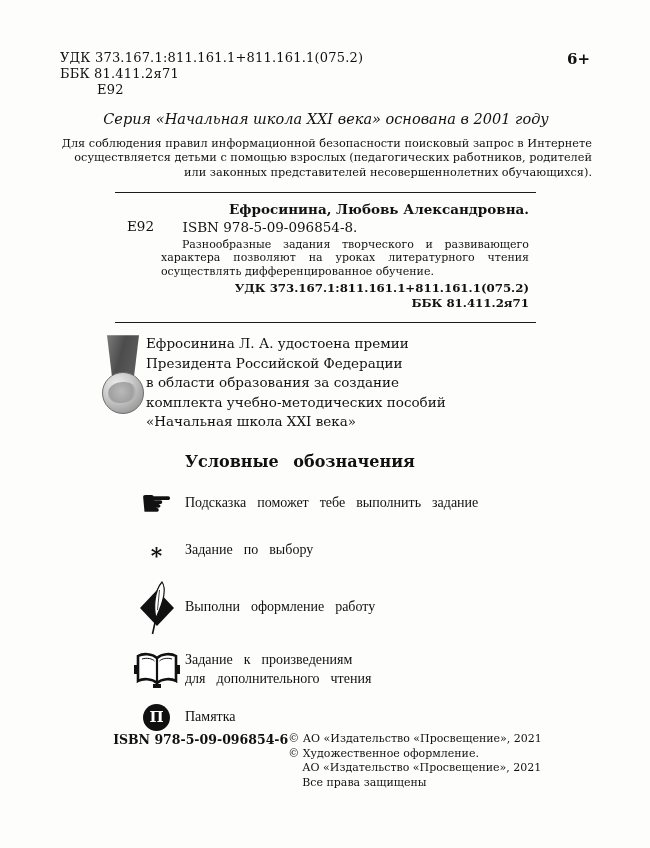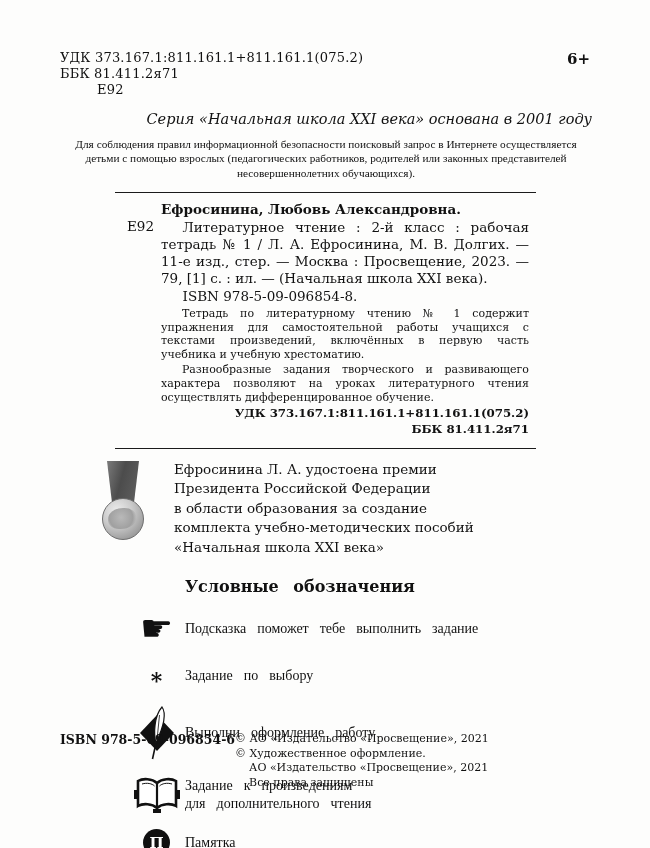--- a/index.html
+++ b/index.html
@@ -13,58 +13,58 @@
     padding:50px 58px 0 60px;
     overflow:hidden;
     margin:0 auto;
   }
   
   .head-row{display:flex;justify-content:space-between;align-items:flex-start;}
   .udk-block{font-size:13px;line-height:1.22;letter-spacing:.2px;}
   .udk-block .code-line{padding-left:37px;}
   .age-badge{font-size:15px;font-weight:bold;padding-right:2px;}
   
-  .series-line{margin-top:13px;text-align:right;font-style:italic;font-size:14.5px;}
+  .series-line{margin-top:13px;text-align:center;font-style:italic;font-size:14.5px;}
   
-  .safety-note{margin:10px auto 0;text-align:center;font-size:11.3px;line-height:1.32;max-width:545px;font-family:Liberation Serif, serif;}
+  .safety-note{margin:10px auto 0;text-align:right;font-size:11.3px;line-height:1.32;max-width:545px;}
   .rule{border:none;border-top:1.6px solid #1b1b1b;width:421px;margin:11px 0 0 55px;}
   
   .biblio{display:flex;margin:8px 0 0 67px;width:402px;}
   .biblio-code{width:34px;flex:none;font-size:13.5px;padding-top:17px;}
   .biblio-entry{flex:1;font-size:13.5px;line-height:1.28;}
-  .biblio-author{font-weight:bold;}
+  .biblio-author{font-weight:bold;text-align:right;}
   .biblio-desc{margin:0;text-indent:1.6em;text-align:justify;}
   .biblio-isbn{margin:0;text-indent:1.6em;}
   .biblio-ann{margin:2px 0 0;font-size:11px;line-height:1.24;text-indent:1.9em;text-align:justify;}
   .udk-right{margin-top:2px;text-align:right;font-weight:bold;font-size:11.8px;line-height:1.3;}
   
   .award{display:flex;margin:9px 0 0 40px;align-items:flex-start;}
   .medal{width:46px;height:86px;flex:none;margin-top:3px;}
   .medal-ribbon{width:32px;height:40px;margin:0 auto;box-sizing:border-box;
     background:linear-gradient(105deg,#7b7b7b 0%,#4c4c4c 45%,#606060 100%);
     clip-path:polygon(0 0,100% 0,85% 100%,15% 100%);}
   .medal-disc{width:42px;height:42px;border-radius:50%;margin:-3px auto 0;position:relative;
     background:radial-gradient(circle at 35% 30%,#ededed 0%,#cbcbcb 40%,#9b9b9b 78%,#838383 100%);
     border:1px solid #6d6d6d;box-sizing:border-box;overflow:hidden;}
   .medal-disc::after{content:"";position:absolute;left:5px;top:9px;width:29px;height:21px;
     border-radius:55% 45% 60% 40%;
     background:radial-gradient(circle at 45% 45%,#b9b9b9 0%,#a0a0a0 60%,rgba(160,160,160,0) 78%);}
-  .award-text{margin-left:28px;font-size:13.5px;line-height:1.44;padding-top:2px;}
+  .award-text{margin-left:0;font-size:13.5px;line-height:1.44;padding-top:2px;}
   
   .legend-title{margin:20px 0 0 125px;font-size:16px;font-weight:bold;word-spacing:9px;}
   .legend{margin:6px 0 0 68px;}
   .legend-row{display:flex;align-items:center;margin-top:14px;}
   .legend-icon-cell{width:57px;flex:none;display:flex;justify-content:center;align-items:center;}
   .legend-text{font-size:14px;line-height:1.3;word-spacing:7.5px;max-width:412px;font-family:Liberation Serif, serif;}
   .hand-glyph{font-family:"DejaVu Sans",sans-serif;font-size:37px;line-height:1;}
   .asterisk-glyph{font-size:22px;font-weight:bold;line-height:1;padding-top:8px;}
   .memo-circle{width:27px;height:27px;border-radius:50%;background:#101010;color:#fff;
     display:flex;align-items:center;justify-content:center;font-size:15px;font-weight:bold;}
   
-  .footer{position:absolute;left:60px;right:55px;top:732px;display:flex;justify-content:flex-start;}
+  .footer{position:absolute;left:60px;right:55px;top:732px;display:flex;justify-content:center;}
   .footer-isbn{font-weight:bold;font-size:12.5px;}
   .copyright{font-size:11px;line-height:1.33;}
   .copyright .indent{padding-left:14px;}
 </style>
 </head>
 <body>
 
 <div class="page">
 
   <div class="head-row">
@@ -79,23 +79,21 @@
   <div class="series-line">Серия «Начальная школа XXI века» основана в 2001 году</div>
 
   <p class="safety-note">Для соблюдения правил информационной безопасности поисковый запрос в Интернете осуществляется детьми с помощью взрослых (педагогических работников, родителей или законных представителей несовершеннолетних обучающихся).</p>
 
   <hr class="rule">
 
   <div class="biblio">
     <div class="biblio-code">Е92</div>
     <div class="biblio-entry">
       <div class="biblio-author">Ефросинина, Любовь Александровна.</div>
-      <p class="biblio-desc">Литературное чтение : 2-й класс : рабочая тетрадь № 1 / Л. А. Ефросинина, М. В. Долгих. — 11-е изд., стер. — Москва : Просвещение, 2023. — 79, [1] с. : ил. — (Начальная школа XXI века).</p>
       <p class="biblio-isbn">ISBN 978-5-09-096854-8.</p>
-      <p class="biblio-ann">Тетрадь по литературному чтению № 1 содержит упражнения для самостоятельной работы учащихся с текстами произведений, включённых в первую часть учебника и учебную хрестоматию.</p>
       <p class="biblio-ann">Разнообразные задания творческого и развивающего характера позволяют на уроках литературного чтения осуществлять дифференцированное обучение.</p>
       <div class="udk-right">
         <div>УДК 373.167.1:811.161.1+811.161.1(075.2)</div>
         <div>ББК 81.411.2я71</div>
       </div>
     </div>
   </div>
 
   <hr class="rule">
 

